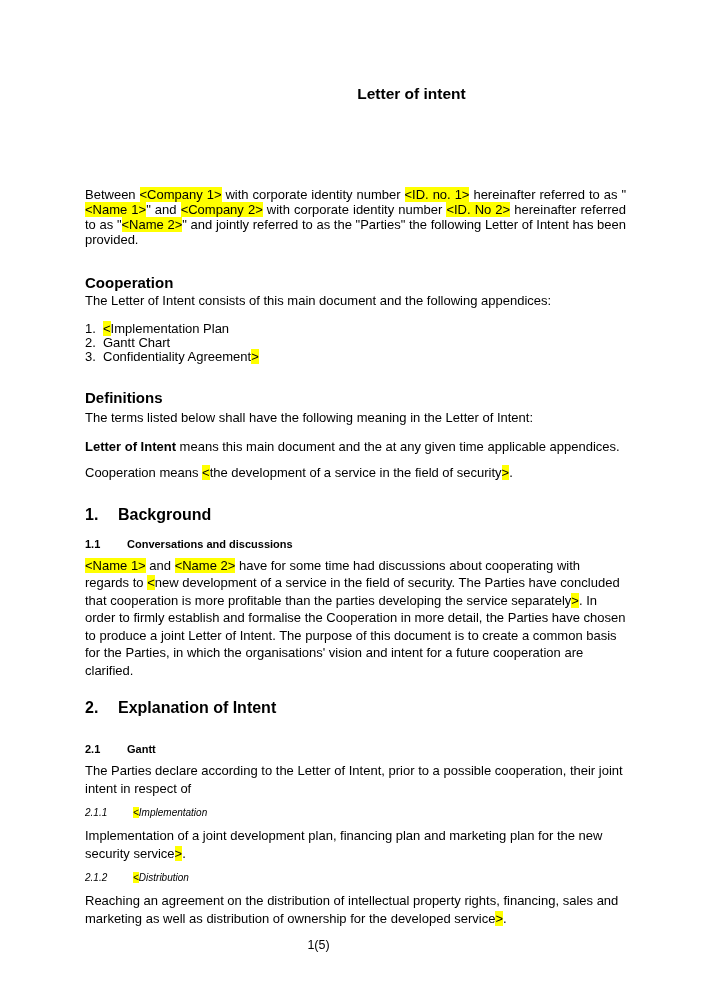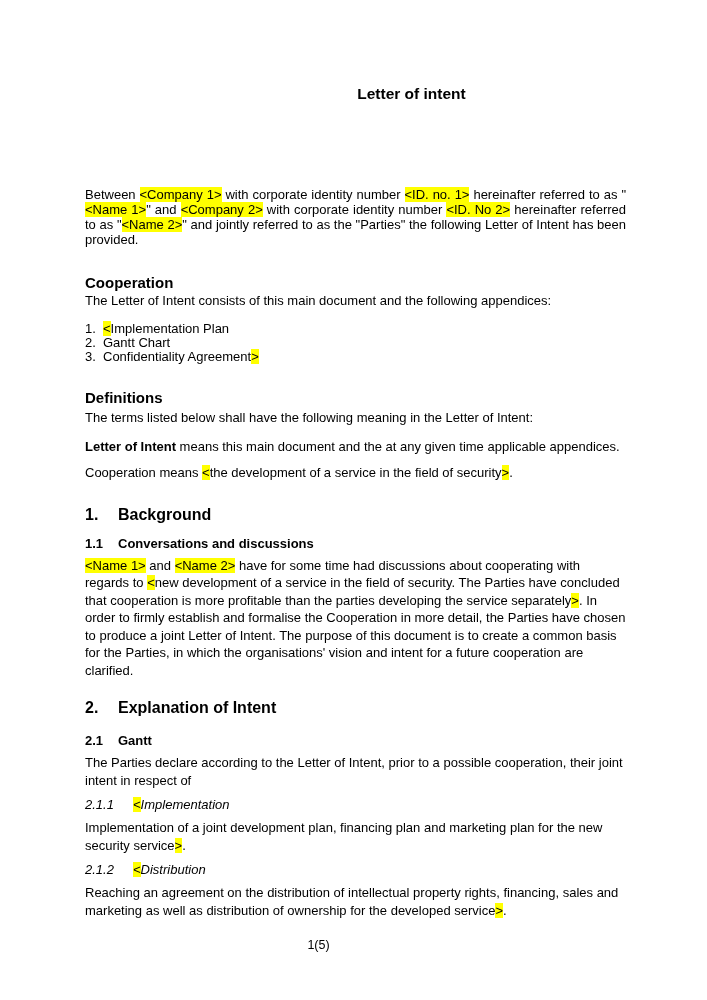--- a/index.html
+++ b/index.html
@@ -27,39 +27,39 @@
   .para { font-size:13px; line-height:17.5px; }
   .intro { margin-top:84px; line-height:15px; text-align:justify; }
 
   .hl { background:var(--hl, #ffff00); }
 
   .h-main { font-size:15px; font-weight:bold; line-height:18px; }
 
   .h-row { display:flex; }
   .h-row .num { flex:0 0 33px; }
   .h1 { font-size:16px; font-weight:bold; line-height:19px; }
-  .h2 { font-size:13px; font-weight:bold; line-height:16px; }
-  .h3 { font-size:13px; font-style:italic; line-height:16px; }
+  .h2 { font-size:11px; font-weight:bold; line-height:16px;gap:9px; }
+  .h3 { font-size:10px; font-style:italic; line-height:16px; }
   .h3 .num { flex:0 0 48px; }
 
   .list { margin-top:12px; }
   .list-item { display:flex; font-size:13px; line-height:14.3px; }
   .list-item .li-num { flex:0 0 18px; }
 
   .mt-appendices-h { margin-top:27px; }
   .mt-appendices-lead { margin-top:0; }
   .mt-definitions-h { margin-top:25px; }
   .mt-defs-lead { margin-top:2px; }
   .mt-def-entry1 { margin-top:11px; }
   .mt-def-entry2 { margin-top:8.5px; }
   .mt-s1 { margin-top:23.5px; }
   .mt-s1-1 { margin-top:12px; }
   .mt-s1-1-p { margin-top:5px; }
   .mt-s2 { margin-top:19px; }
-  .mt-s2-1 { margin-top:16px; }
+  .mt-s2-1 { margin-top:24px; }
   .mt-s2-1-p { margin-top:5px; }
   .mt-s2-1-1 { margin-top:8px; }
   .mt-s2-1-1-p { margin-top:6px; }
   .mt-s2-1-2 { margin-top:8px; }
   .mt-s2-1-2-p { margin-top:6px; }
 
   .footer {
     position:absolute;
     left:0; top:938px;
     width:637px;

